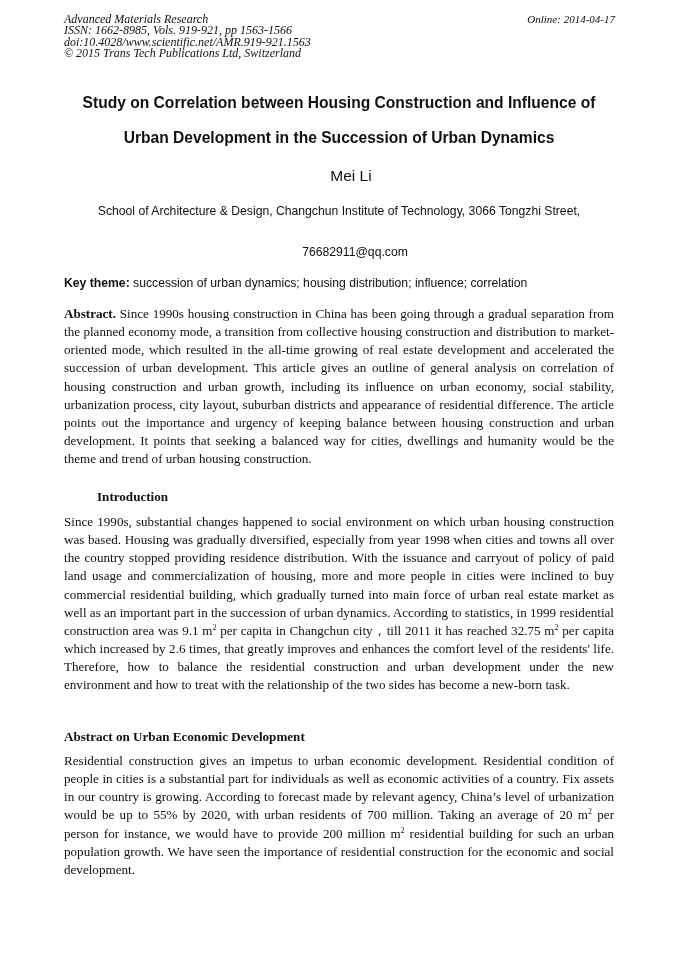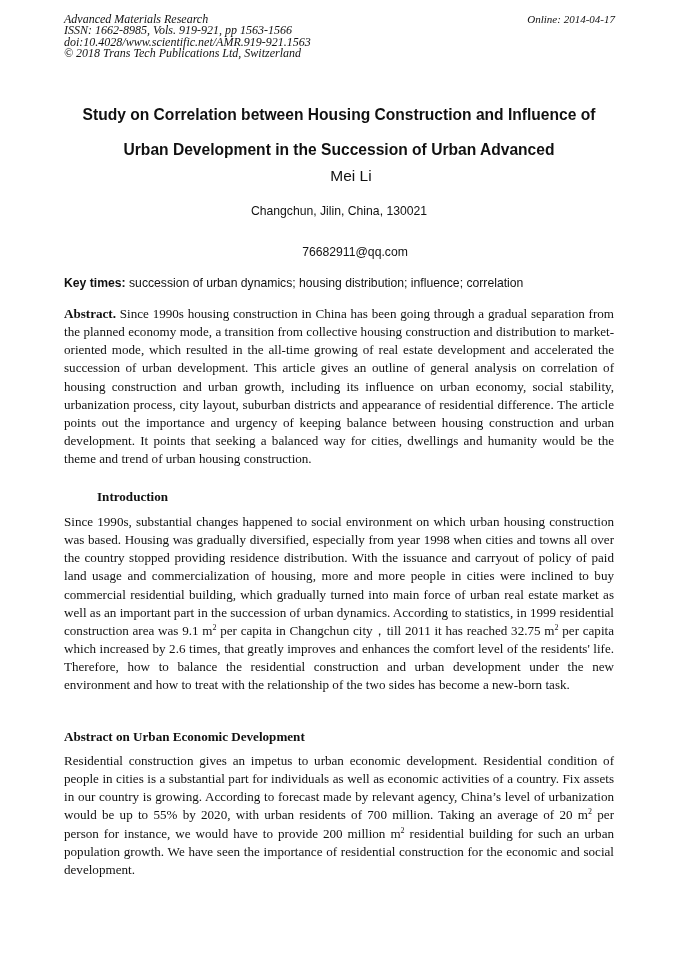--- a/index.html
+++ b/index.html
@@ -2,56 +2,56 @@
 <html><head>
   <meta charset="utf-8">
   <style>
     html, body { margin: 0; padding: 0; background: #ffffff; }
     body { width: 678px; height: 959px; position: relative; overflow: hidden; color: #111; }
     .serif { font-family: "Liberation Serif", "DejaVu Serif", serif; }
     .sans { font-family: "Liberation Sans", "DejaVu Sans", sans-serif; }
     .header-left { position: absolute; left: 64px; top: 14px; font-size: 12px; line-height: 11.4px; font-style: italic; }
     .header-left div { white-space: nowrap; }
     .header-right { position: absolute; right: 63px; top: 14px; font-size: 11px; line-height: 11.4px; font-style: italic; }
-    .title { position: absolute; left: 40px; width: 598px; text-align: center; font-weight: bold; font-size: 15.6px; line-height: 35px; top: 97px; }
+    .title { position: absolute; left: 40px; width: 598px; text-align: center; font-weight: bold; font-size: 15.6px; line-height: 35px; top: 85px; }
     .author { position: absolute; left: 12px; width: 678px; text-align: center; font-size: 15.5px; top: 167px; }
     .affil { position: absolute; left: 64px; width: 550px; text-align: center; font-size: 12.2px; line-height: 18px; top: 202px; }
     .email { position: absolute; left: 16px; width: 678px; text-align: center; font-size: 12.2px; top: 245px; }
     .keywords { position: absolute; left: 64px; width: 560px; font-size: 12.2px; top: 276px; white-space: nowrap; }
     .keywords b { font-weight: bold; }
     .para { position: absolute; left: 64px; width: 550px; font-size: 13.1px; line-height: 18.15px; text-align: justify; }
     .para b { font-weight: bold; }
     .heading { position: absolute; left: 64px; font-size: 13.1px; font-weight: bold; }
     sup { font-size: 8px; line-height: 0; vertical-align: 5px; }
   </style>
 </head>
 <body>
 
 <div class="header-left serif">
   <div>Advanced Materials Research</div>
   <div>ISSN: 1662-8985, Vols. 919-921, pp 1563-1566</div>
   <div>doi:10.4028/www.scientific.net/AMR.919-921.1563</div>
-  <div>© 2018 Trans Tech Publications Ltd, Switzerland</div>
+  <div>© 2015 Trans Tech Publications Ltd, Switzerland</div>
 </div>
 <div class="header-right serif">Online: 2014-04-17</div>
 
 <div class="title sans">
   <div>Study on Correlation between Housing Construction and Influence of</div>
-  <div>Urban Development in the Succession of Urban Advanced</div>
+  <div>Urban Development in the Succession of Urban Dynamics</div>
 </div>
 
 <div class="author sans">Mei Li</div>
 
 <div class="affil sans">
-  <div>Changchun, Jilin, China, 130021</div>
+  <div>School of Architecture &amp; Design, Changchun Institute of Technology, 3066 Tongzhi Street,</div>
 </div>
 
 <div class="email sans">76682911@qq.com</div>
 
-<div class="keywords sans"><b>Key times:</b><span> succession of urban dynamics; housing distribution; influence; correlation</span></div>
+<div class="keywords sans"><b>Key theme:</b><span> succession of urban dynamics; housing distribution; influence; correlation</span></div>
 
 <div class="para serif" style="top:305px;"><b>Abstract.</b><span> Since 1990s housing construction in China has been going through a gradual separation from the planned economy mode, a transition from collective housing construction and distribution to market-oriented mode, which resulted in the all-time growing of real estate development and accelerated the succession of urban development. This article gives an outline of general analysis on correlation of housing construction and urban growth, including its influence on urban economy, social stability, urbanization process, city layout, suburban districts and appearance of residential difference. The article points out the importance and urgency of keeping balance between housing construction and urban development. It points that seeking a balanced way for cities, dwellings and humanity would be the theme and trend of urban housing construction.</span></div>
 
 <div class="heading serif" style="top:489px;margin-left:33px;">Introduction</div>
 <div class="para serif" style="top:513px;"><span>Since 1990s, substantial changes happened to social environment on which urban housing construction was based. Housing was gradually diversified, especially from year 1998 when cities and towns all over the country stopped providing residence distribution. With the issuance and carryout of policy of paid land usage and commercialization of housing, more and more people in cities were inclined to buy commercial residential building, which gradually turned into main force of urban real estate market as well as an important part in the succession of urban dynamics. According to statistics, in 1999 residential construction area was 9.1 m</span><sup>2</sup><span> per capita in Changchun city，till 2011 it has reached 32.75 m</span><sup>2</sup><span> per capita which increased by 2.6 times, that greatly improves and enhances the comfort level of the residents' life. Therefore, how to balance the residential construction and urban development under the new environment and how to treat with the relationship of the two sides has become a new-born task.</span></div>
 
 <div class="heading serif" style="top:729px;">Abstract on Urban Economic Development</div>
 <div class="para serif" style="top:752px;"><span>Residential construction gives an impetus to urban economic development. Residential condition of people in cities is a substantial part for individuals as well as economic activities of a country. Fix assets in our country is growing. According to forecast made by relevant agency, China’s level of urbanization would be up to 55% by 2020, with urban residents of 700 million. Taking an average of 20 m</span><sup>2</sup><span> per person for instance, we would have to provide 200 million m</span><sup>2</sup><span> residential building for such an urban population growth. We have seen the importance of residential construction for the economic and social development.</span></div>
 
 </body></html>

